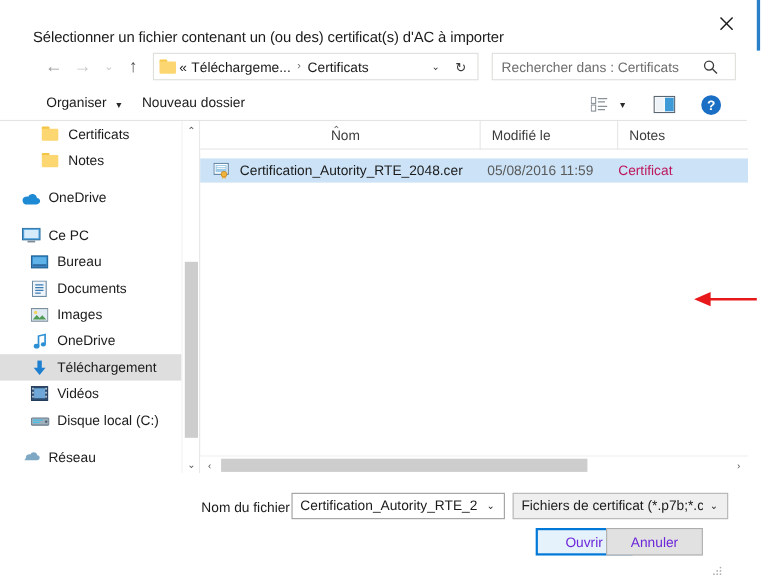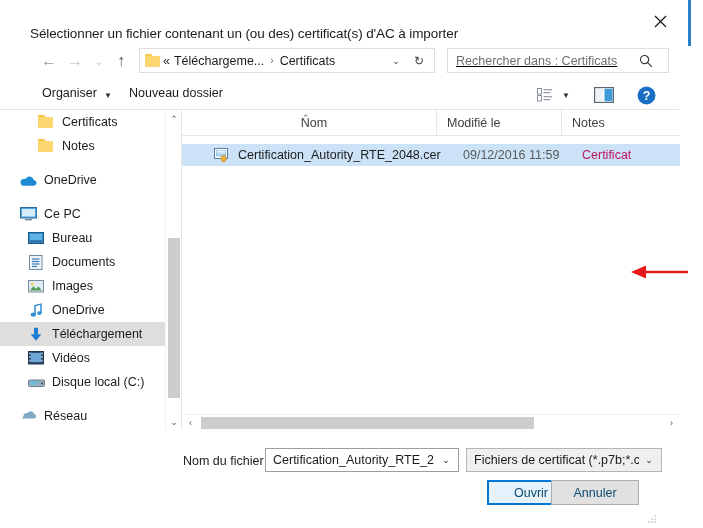--- a/index.html
+++ b/index.html
@@ -124,21 +124,21 @@
     color: #3c3c3c;
     font-size: 12px;
   }
 
   .searchbox {
     position: absolute;
     left: 447px; top: 8px;
     width: 222px; height: 25px;
     border: 1px solid #dededb;
     background: #ffffff;
-    display: flex; align-items: center; text-decoration: underline;
+    display: flex; align-items: center;
   }
   .searchbox input {
     border: none; outline: none;
     background: transparent;
     font-family: "Liberation Sans", sans-serif;
     font-size: 12.5px;
     color: #1b1b1b;
     padding-left: 8px;
     width: 186px;
   }
@@ -304,21 +304,20 @@
     color: #6a6a6a;
   }
 
   .file-row {
     position: absolute;
     left: 0; top: 34px;
     width: 498px; height: 22px;
     background: #cce3f7;
     display: flex;
     align-items: center;
-    padding-left: 20px;
   }
   .file-icon {
     width: 17px; height: 15px;
     margin-left: 12px; margin-right: 7px;
     position: relative;
     flex: none;
   }
   .file-name {
     font-size: 12.5px;
     color: #1b1b1b;
@@ -424,21 +423,21 @@
     width: 20px;
     display: flex; align-items: center; justify-content: center;
     font-size: 9px; color: #2b2b2b;
   }
 
   .btn {
     position: absolute;
     top: 50px;
     height: 25px;
     font-size: 12.5px;
-    color: #0c4a6e;
+    color: #6d28d9;
     display: flex; align-items: center; justify-content: center;
     background: #e1e1e1;
     border: 1px solid #adadad;
     cursor: default;
     font-family: "Liberation Sans", sans-serif;
   }
   .btn-open {
     left: 487px; width: 88px;
     background: #e5f1fb;
     border: 2px solid #0078d7;
@@ -700,21 +699,21 @@
           <svg width="17" height="15" viewBox="0 0 17 15">
             <rect x="0.5" y="0.5" width="13" height="10" fill="#ffffff" stroke="#5b7fa3" stroke-width="1"></rect>
             <rect x="2" y="2" width="10" height="6.5" fill="#9ecbe8"></rect>
             <line x1="3" y1="3.4" x2="11" y2="3.4" stroke="#ffffff" stroke-width="0.9"></line>
             <line x1="3" y1="5" x2="11" y2="5" stroke="#ffffff" stroke-width="0.9"></line>
             <circle cx="9.6" cy="10.4" r="2.6" fill="#f0b43c" stroke="#c88a1e" stroke-width="0.8"></circle>
             <path d="M8.3 12.4l-.3 2.3 1.6-1 1.6 1-.3-2.3z" fill="#e8a32c"></path>
           </svg>
         </span>
         <span class="file-name">Certification_Autority_RTE_2048.cer</span>
-        <span class="file-mod">09/12/2016 11:59</span>
+        <span class="file-mod">05/08/2016 11:59</span>
         <span class="file-type">Certificat</span>
       </div>
 
       <svg class="red-arrow" viewBox="0 0 58 14">
         <line x1="14" y1="7" x2="57" y2="7" stroke="#e8191b" stroke-width="2.4"></line>
         <path d="M0 7l15-6.5v13z" fill="#e8191b"></path>
       </svg>
 
       <div class="fp-hscroll">
         <div class="hs-arrow left">‹</div>

